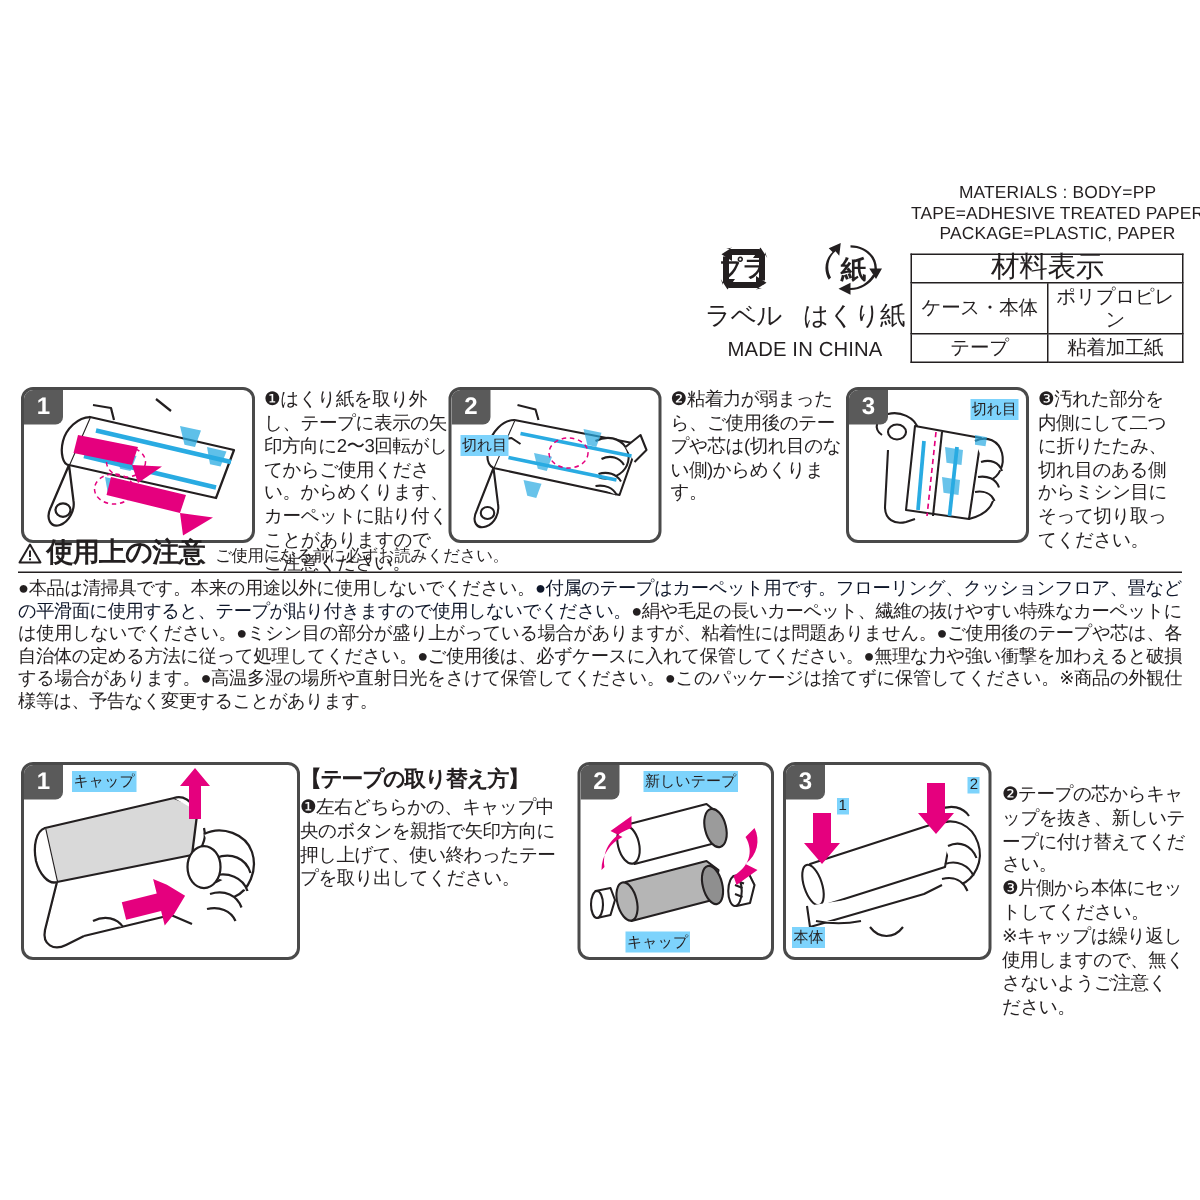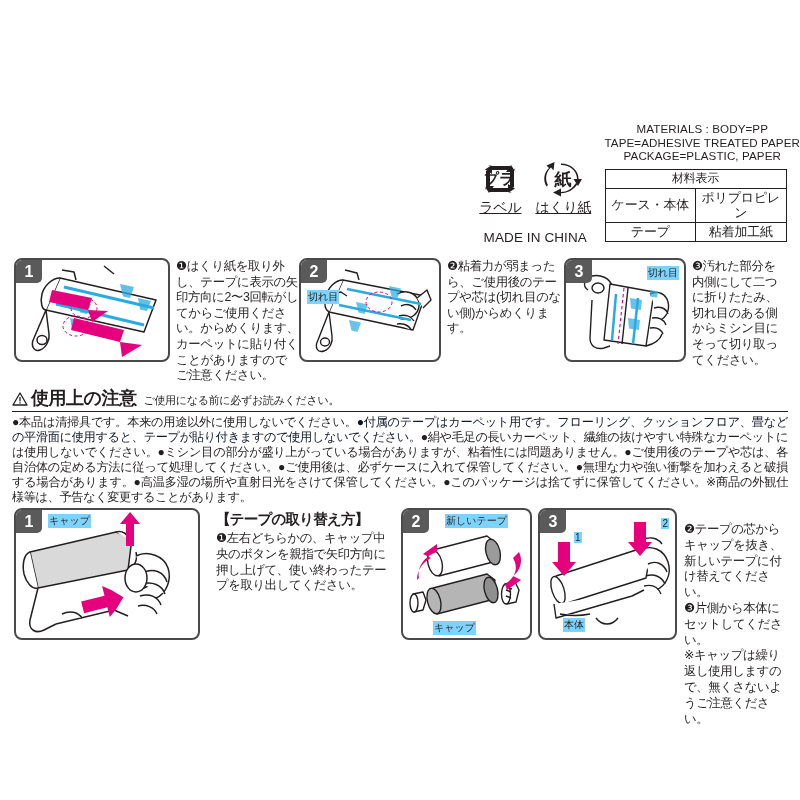--- a/index.html
+++ b/index.html
@@ -42,29 +42,28 @@
     display: flex;
     flex-direction: column;
     align-items: center;
   }
   .recycle-glyph {
     width: 40px;
     height: 38px;
     position: relative;
   }
   .recycle-label {
-    font-size: 14px;
+    font-size: 17px;
     letter-spacing: -0.3px;
     margin-top: 1px;
     white-space: nowrap;
-    text-decoration: underline;
   }
   .made-in {
     font-size: 13.5px;
-    margin-top: 13px;
+    margin-top: 3px;
     letter-spacing: 0.1px;
     white-space: nowrap;
   }
   .mat-col {
     flex: 1;
     padding-left: 4px;
   }
   .mat-en {
     font-size: 11.6px;
     line-height: 13.6px;
@@ -81,21 +80,21 @@
   table.mat-table td, table.mat-table th {
     border: 1px solid #231f20;
     text-align: center;
     font-size: 13px;
     font-weight: normal;
     padding: 1px 0 2px 0;
     line-height: 15px;
     letter-spacing: -0.2px;
   }
   table.mat-table th {
-    font-size: 12px;
+    font-size: 19px;
     padding: 1px 0 2px 0;
     margin-left: 24px;
   }
 
   
   .steps-row {
     position: absolute;
     left: 14px;
     top: 258px;
     width: 772px;
@@ -159,21 +158,21 @@
     letter-spacing: -0.35px;
     padding-left: 6px;
     padding-top: 1px;
     flex: 1;
   }
 
   
   .caution {
     position: absolute;
     left: 12px;
-    top: 386px;
+    top: 356px;
     width: 776px;
   }
   .caution-head {
     display: flex;
     align-items: baseline;
     border-bottom: 1.6px solid #231f20;
     padding-bottom: 1px;
   }
   .warn-tri {
     width: 16px;
@@ -219,21 +218,21 @@
     background: #fff;
     overflow: hidden;
     flex: none;
   }
   .rep-fig.r1 { width: 182px; height: 128px; }
   .rep-fig.r2 { width: 127px; height: 128px; }
   .rep-fig.r3 { width: 135px; height: 128px; }
 
   .rep-text-1 {
     width: 172px;
-    padding-left: 16px;
+    padding-left: 0;
     padding-top: 2px;
   }
   .rep-heading {
     font-size: 14.5px;
     font-weight: bold;
     letter-spacing: -0.8px;
     margin-bottom: 2px;
     white-space: nowrap;
   }
   .rep-body {
@@ -497,21 +496,21 @@
         <path d="M16 68 C14 56 22 46 34 42 L34 34 L20 44 L28 48 C20 52 14 60 14 70 Z"></path>
         <path d="M110 48 C116 58 112 68 102 74 L104 80 L118 70 L110 66 C118 60 120 50 116 42 Z"></path>
       </g>
     </svg>
   </div>
 
   <div class="gap-sm"></div>
 
   <div class="rep-fig r3">
     <div class="num-badge">3</div>
-    <div class="fig-callout" style="left:23px; bottom:6px;">本体</div>
+    <div class="fig-callout" style="left:4px; bottom:6px;">本体</div>
     <div class="fig-callout" style="left:34px; top:22px;">1</div>
     <div class="fig-callout" style="right:6px; top:8px;">2</div>
     <svg viewBox="0 0 135 128" width="135" height="128">
       <g stroke="#231f20" stroke-width="1.4" fill="#fff" stroke-linejoin="round">
         <path d="M16 66 L96 40 L110 46 L106 68 L24 94 Z"></path>
         <ellipse cx="18" cy="80" rx="6" ry="14" transform="rotate(-18 18 80)"></ellipse>
         <path d="M14 94 L16 108 L92 86 L104 80"></path>
         <path d="M20 104 C30 106 40 106 50 104"></path>
         <path d="M56 108 C62 116 72 116 78 108"></path>
         <path d="M100 40 C112 34 124 40 128 52 C132 64 126 76 116 80"></path>

